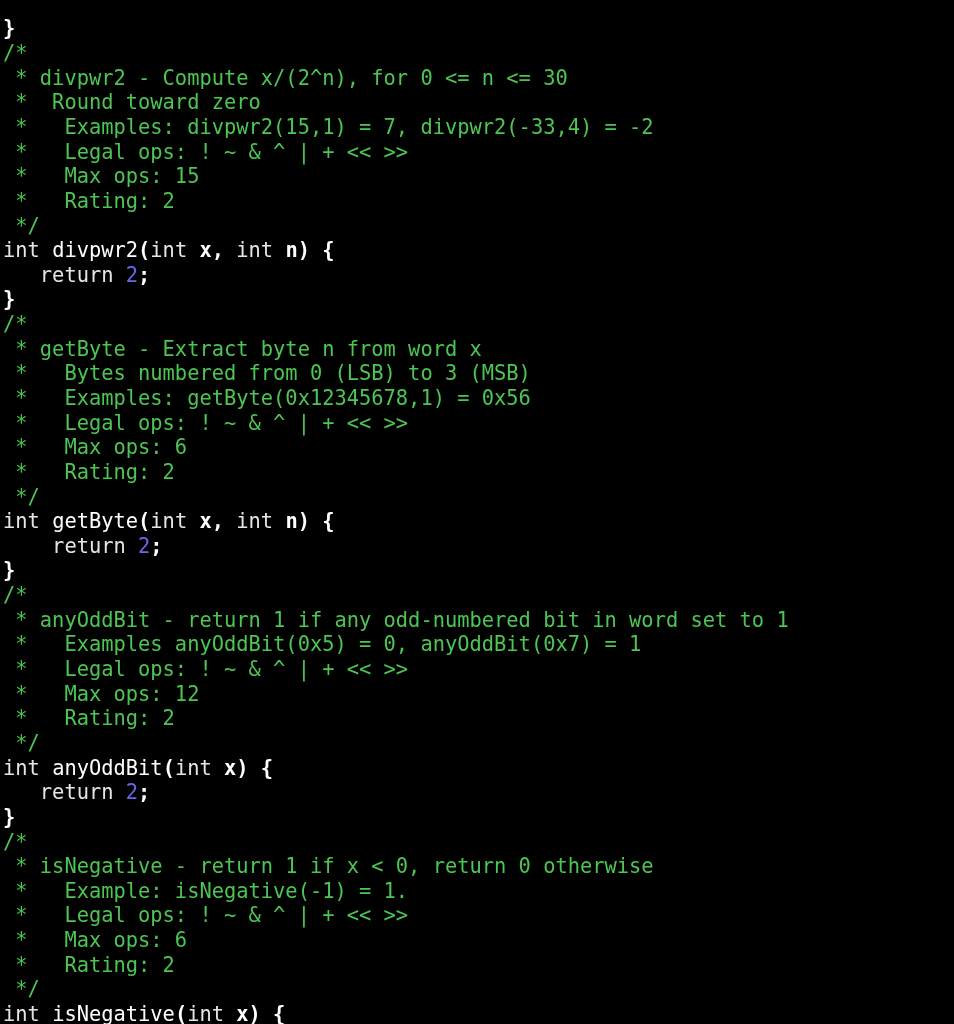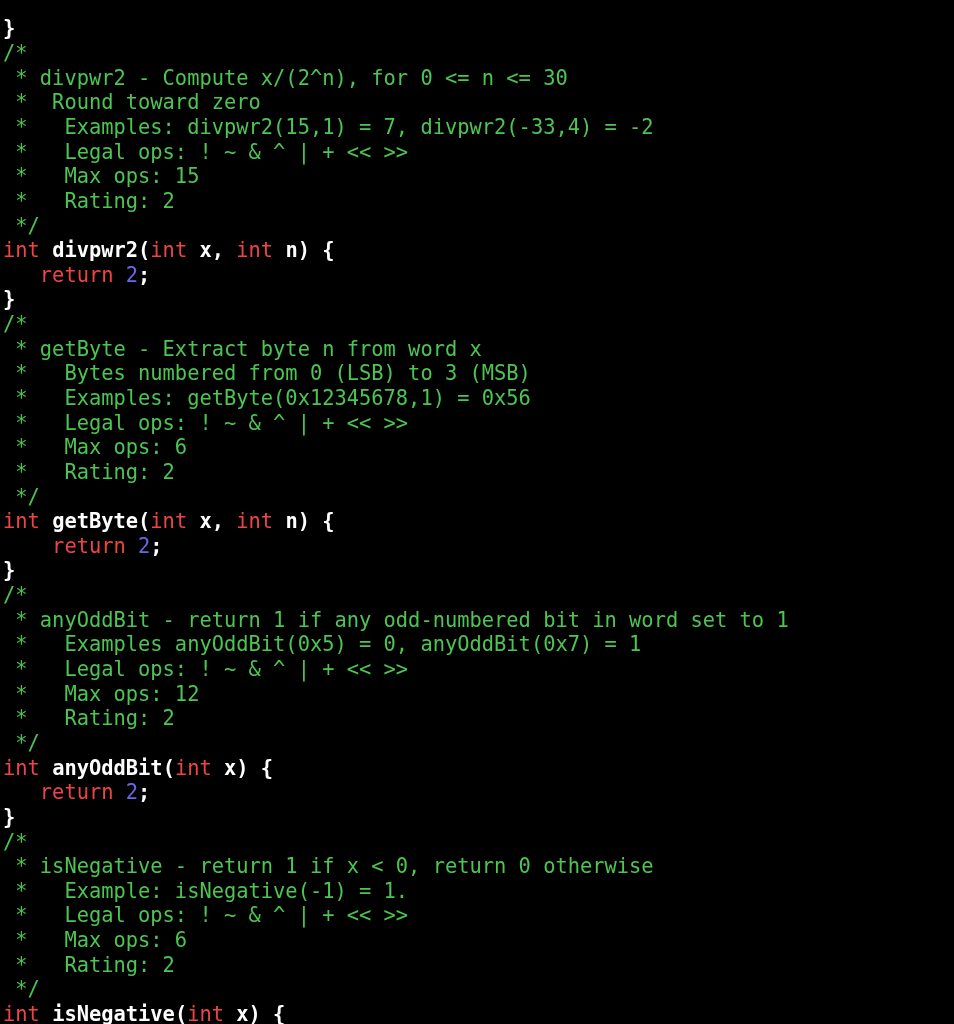--- a/index.html
+++ b/index.html
@@ -34,22 +34,22 @@
     white-space: pre;
     -webkit-font-smoothing: antialiased;
   }
   .ln {
     display: block;
     height: 24.65px;
     white-space: pre;
   }
   
   .cmt  { color: #4cc552; }
-  .kw   { color: #ef4444; font-weight: normal; }
-  .fn   { color: #ffffff; font-weight: bold; }
+  .kw   { color: #e5e5e5; font-weight: normal; }
+  .fn   { color: #ffffff; font-weight: normal; }
   .num  { color: #6b68e8; font-weight: normal; }
   .pun  { color: #ffffff; font-weight: bold; }
 </style>
 </head>
 <body>
 
 <div id="editor">
   <pre id="code"><span class="ln"><span class="pun">}</span></span><span class="ln"><span class="cmt">/*</span></span><span class="ln"><span class="cmt"> * divpwr2 - Compute x/(2^n), for 0 &lt;= n &lt;= 30</span></span><span class="ln"><span class="cmt"> *  Round toward zero</span></span><span class="ln"><span class="cmt"> *   Examples: divpwr2(15,1) = 7, divpwr2(-33,4) = -2</span></span><span class="ln"><span class="cmt"> *   Legal ops: ! ~ &amp; ^ | + &lt;&lt; &gt;&gt;</span></span><span class="ln"><span class="cmt"> *   Max ops: 15</span></span><span class="ln"><span class="cmt"> *   Rating: 2</span></span><span class="ln"><span class="cmt"> */</span></span><span class="ln"><span class="kw">int</span><span class="pun"> </span><span class="fn">divpwr2</span><span class="pun">(</span><span class="kw">int</span><span class="pun"> x, </span><span class="kw">int</span><span class="pun"> n) {</span></span><span class="ln"><span class="pun">   </span><span class="kw">return</span><span class="pun"> </span><span class="num">2</span><span class="pun">;</span></span><span class="ln"><span class="pun">}</span></span><span class="ln"><span class="cmt">/*</span></span><span class="ln"><span class="cmt"> * getByte - Extract byte n from word x</span></span><span class="ln"><span class="cmt"> *   Bytes numbered from 0 (LSB) to 3 (MSB)</span></span><span class="ln"><span class="cmt"> *   Examples: getByte(0x12345678,1) = 0x56</span></span><span class="ln"><span class="cmt"> *   Legal ops: ! ~ &amp; ^ | + &lt;&lt; &gt;&gt;</span></span><span class="ln"><span class="cmt"> *   Max ops: 6</span></span><span class="ln"><span class="cmt"> *   Rating: 2</span></span><span class="ln"><span class="cmt"> */</span></span><span class="ln"><span class="kw">int</span><span class="pun"> </span><span class="fn">getByte</span><span class="pun">(</span><span class="kw">int</span><span class="pun"> x, </span><span class="kw">int</span><span class="pun"> n) {</span></span><span class="ln"><span class="pun">    </span><span class="kw">return</span><span class="pun"> </span><span class="num">2</span><span class="pun">;</span></span><span class="ln"><span class="pun">}</span></span><span class="ln"><span class="cmt">/*</span></span><span class="ln"><span class="cmt"> * anyOddBit - return 1 if any odd-numbered bit in word set to 1</span></span><span class="ln"><span class="cmt"> *   Examples anyOddBit(0x5) = 0, anyOddBit(0x7) = 1</span></span><span class="ln"><span class="cmt"> *   Legal ops: ! ~ &amp; ^ | + &lt;&lt; &gt;&gt;</span></span><span class="ln"><span class="cmt"> *   Max ops: 12</span></span><span class="ln"><span class="cmt"> *   Rating: 2</span></span><span class="ln"><span class="cmt"> */</span></span><span class="ln"><span class="kw">int</span><span class="pun"> </span><span class="fn">anyOddBit</span><span class="pun">(</span><span class="kw">int</span><span class="pun"> x) {</span></span><span class="ln"><span class="pun">   </span><span class="kw">return</span><span class="pun"> </span><span class="num">2</span><span class="pun">;</span></span><span class="ln"><span class="pun">}</span></span><span class="ln"><span class="cmt">/*</span></span><span class="ln"><span class="cmt"> * isNegative - return 1 if x &lt; 0, return 0 otherwise</span></span><span class="ln"><span class="cmt"> *   Example: isNegative(-1) = 1.</span></span><span class="ln"><span class="cmt"> *   Legal ops: ! ~ &amp; ^ | + &lt;&lt; &gt;&gt;</span></span><span class="ln"><span class="cmt"> *   Max ops: 6</span></span><span class="ln"><span class="cmt"> *   Rating: 2</span></span><span class="ln"><span class="cmt"> */</span></span><span class="ln"><span class="kw">int</span><span class="pun"> </span><span class="fn">isNegative</span><span class="pun">(</span><span class="kw">int</span><span class="pun"> x) {</span></span></pre>
 </div>
 

